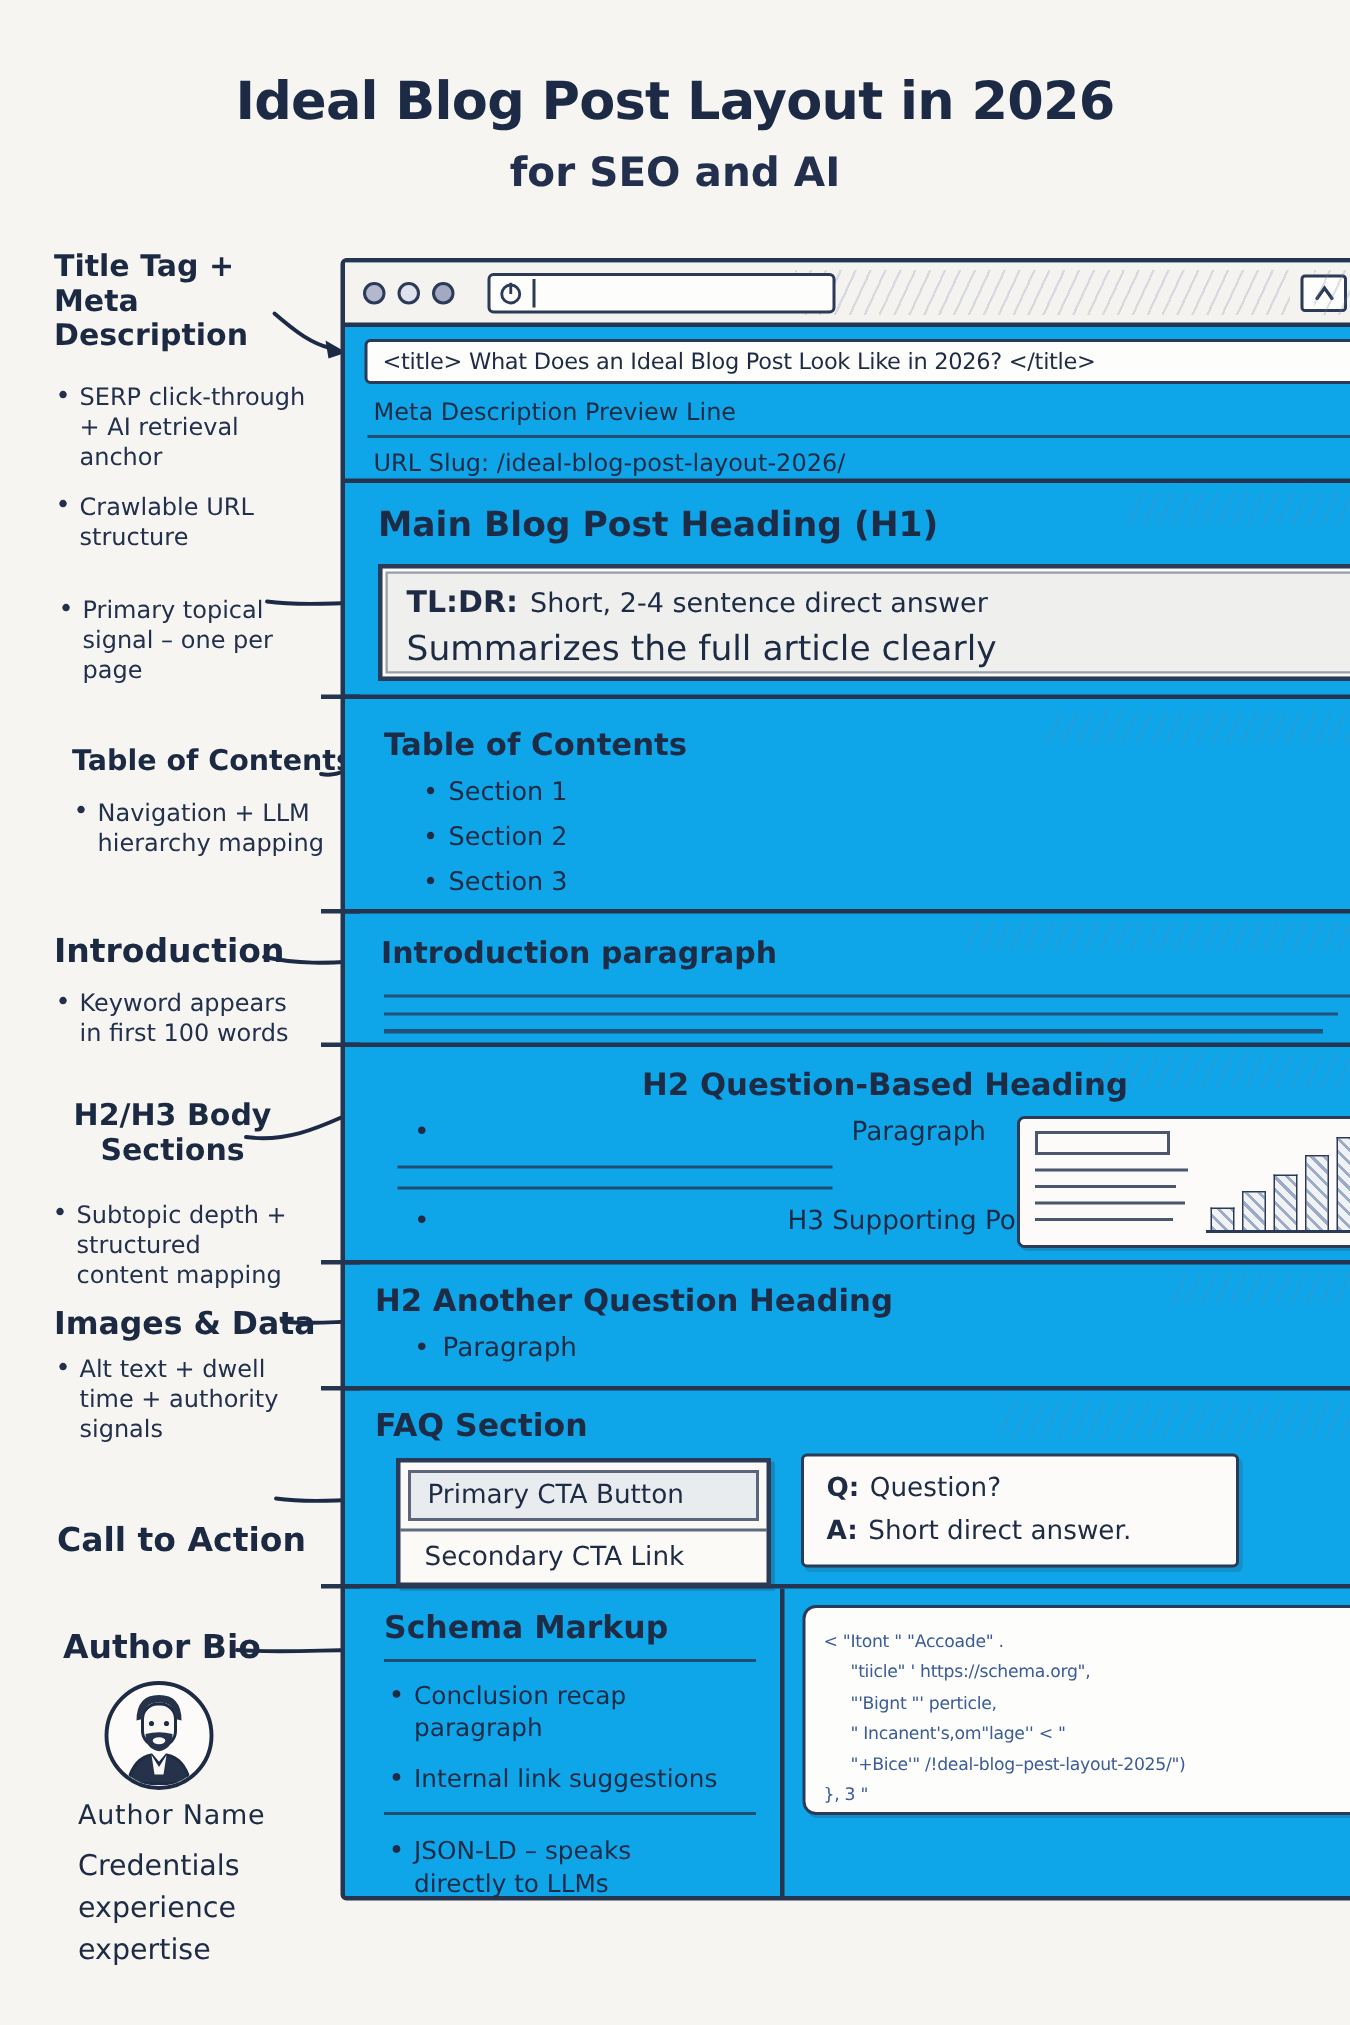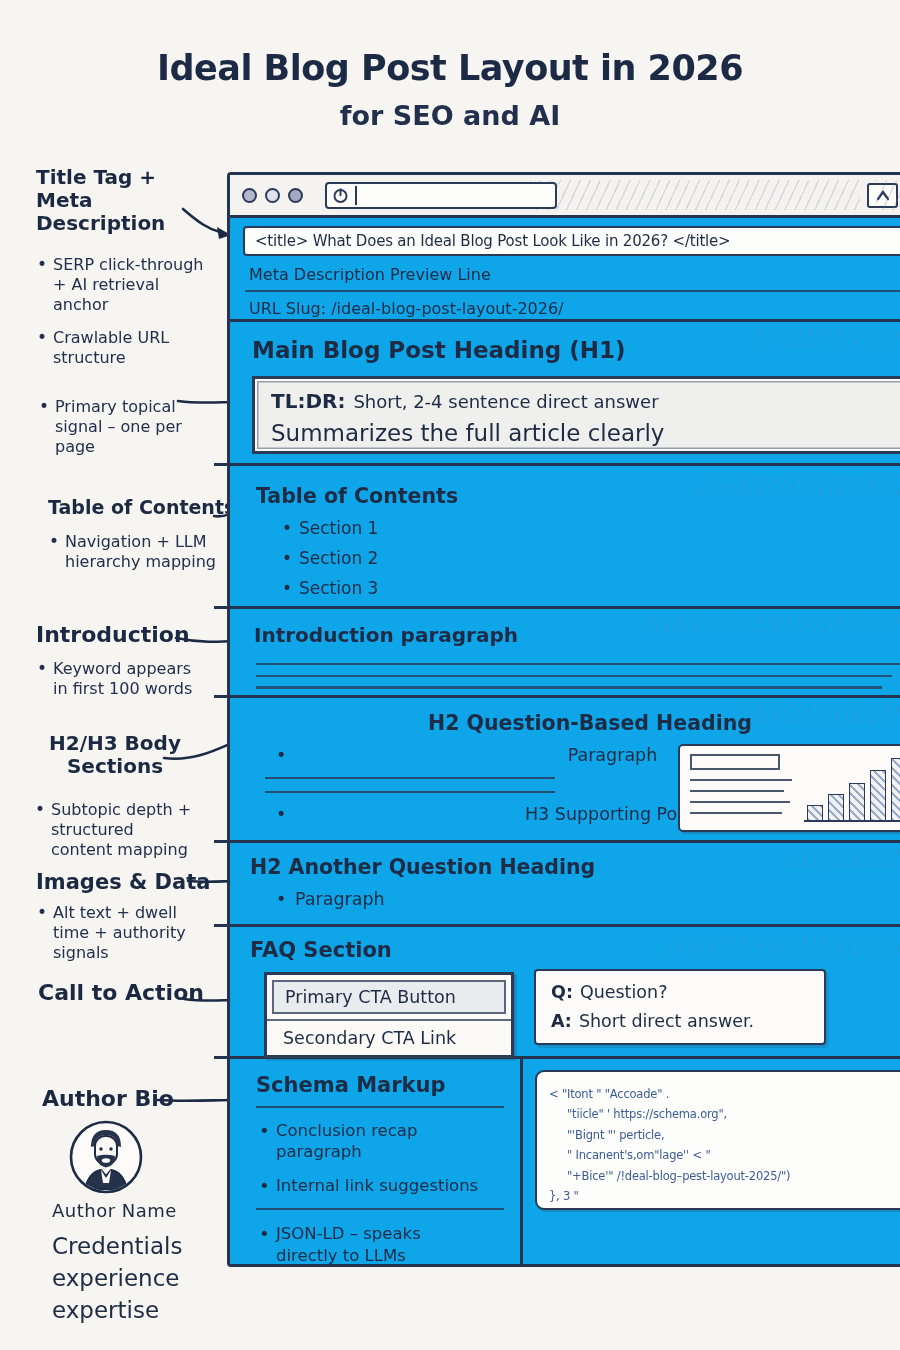--- a/index.html
+++ b/index.html
@@ -16,21 +16,21 @@
   .page-subtitle { position:absolute; left:0; top:100px; width:900px; text-align:center;
     font-size:27px; font-weight:700; color:#22304d; }
 
   
   .ann { position:absolute; }
   .ann-t { font-size:20px; font-weight:700; line-height:1.15; color:#1b2942; }
   .ann-t.nowrap { white-space:nowrap; }
   .ann-t.center { text-align:center; }
   .ann-b { position:relative; font-size:16px; line-height:1.25; margin-top:13px; padding-left:17px; color:#22304d; }
   .ann-b::before { content:"•"; position:absolute; left:1px; top:-1px; font-size:17px; }
-  .ann-plain { font-size:23px; margin-top:6px; padding-left:10px; }
+  .ann-plain { font-size:19px; margin-top:6px; padding-left:10px; }
   .ann-name { font-size:18px; margin-top:5px; padding-left:10px; letter-spacing:0.5px; }
   .avatar-wrap { margin:8px 0 0 26px; width:76px; height:76px; }
 
   
   .arrow { position:absolute; overflow:visible; }
   .arrow path { stroke:#1c2a45; stroke-width:2.6; fill:none; stroke-linecap:round; }
   .arrow polygon { fill:#1c2a45; }
 
   
   .panel { position:absolute; left:227px; top:172px; width:726px; height:1095px;
@@ -156,21 +156,21 @@
 <div class="ann" style="left:34px; top:732px; width:162px">
   <div class="ann-t center">H2/H3 Body Sections</div>
   <div class="ann-b" style="margin-top:22px; width:165px">Subtopic depth + structured content mapping</div>
 </div>
 
 <div class="ann" style="left:36px; top:870px; width:200px">
   <div class="ann-t nowrap" style="font-size:21px">Images &amp; Data</div>
   <div class="ann-b" style="margin-top:9px; width:152px">Alt text + dwell time + authority signals</div>
 </div>
 
-<div class="ann" style="left:38px; top:980px; width:200px">
+<div class="ann" style="left:38px; top:1015px; width:200px">
   <div class="ann-t nowrap" style="font-size:22px">Call to Action</div>
 </div>
 
 <div class="ann" style="left:42px; top:1086px; width:200px">
   <div class="ann-t nowrap" style="font-size:22px">Author Bio</div>
   <div class="avatar-wrap">
     <svg width="76" height="76" viewBox="0 0 76 76">
       <circle cx="38" cy="38" r="35" fill="#fcfbf9" stroke="#1d2b45" stroke-width="2.6"></circle>
       <clipPath id="avc">
           <circle cx="38" cy="38" r="33.5"></circle>

